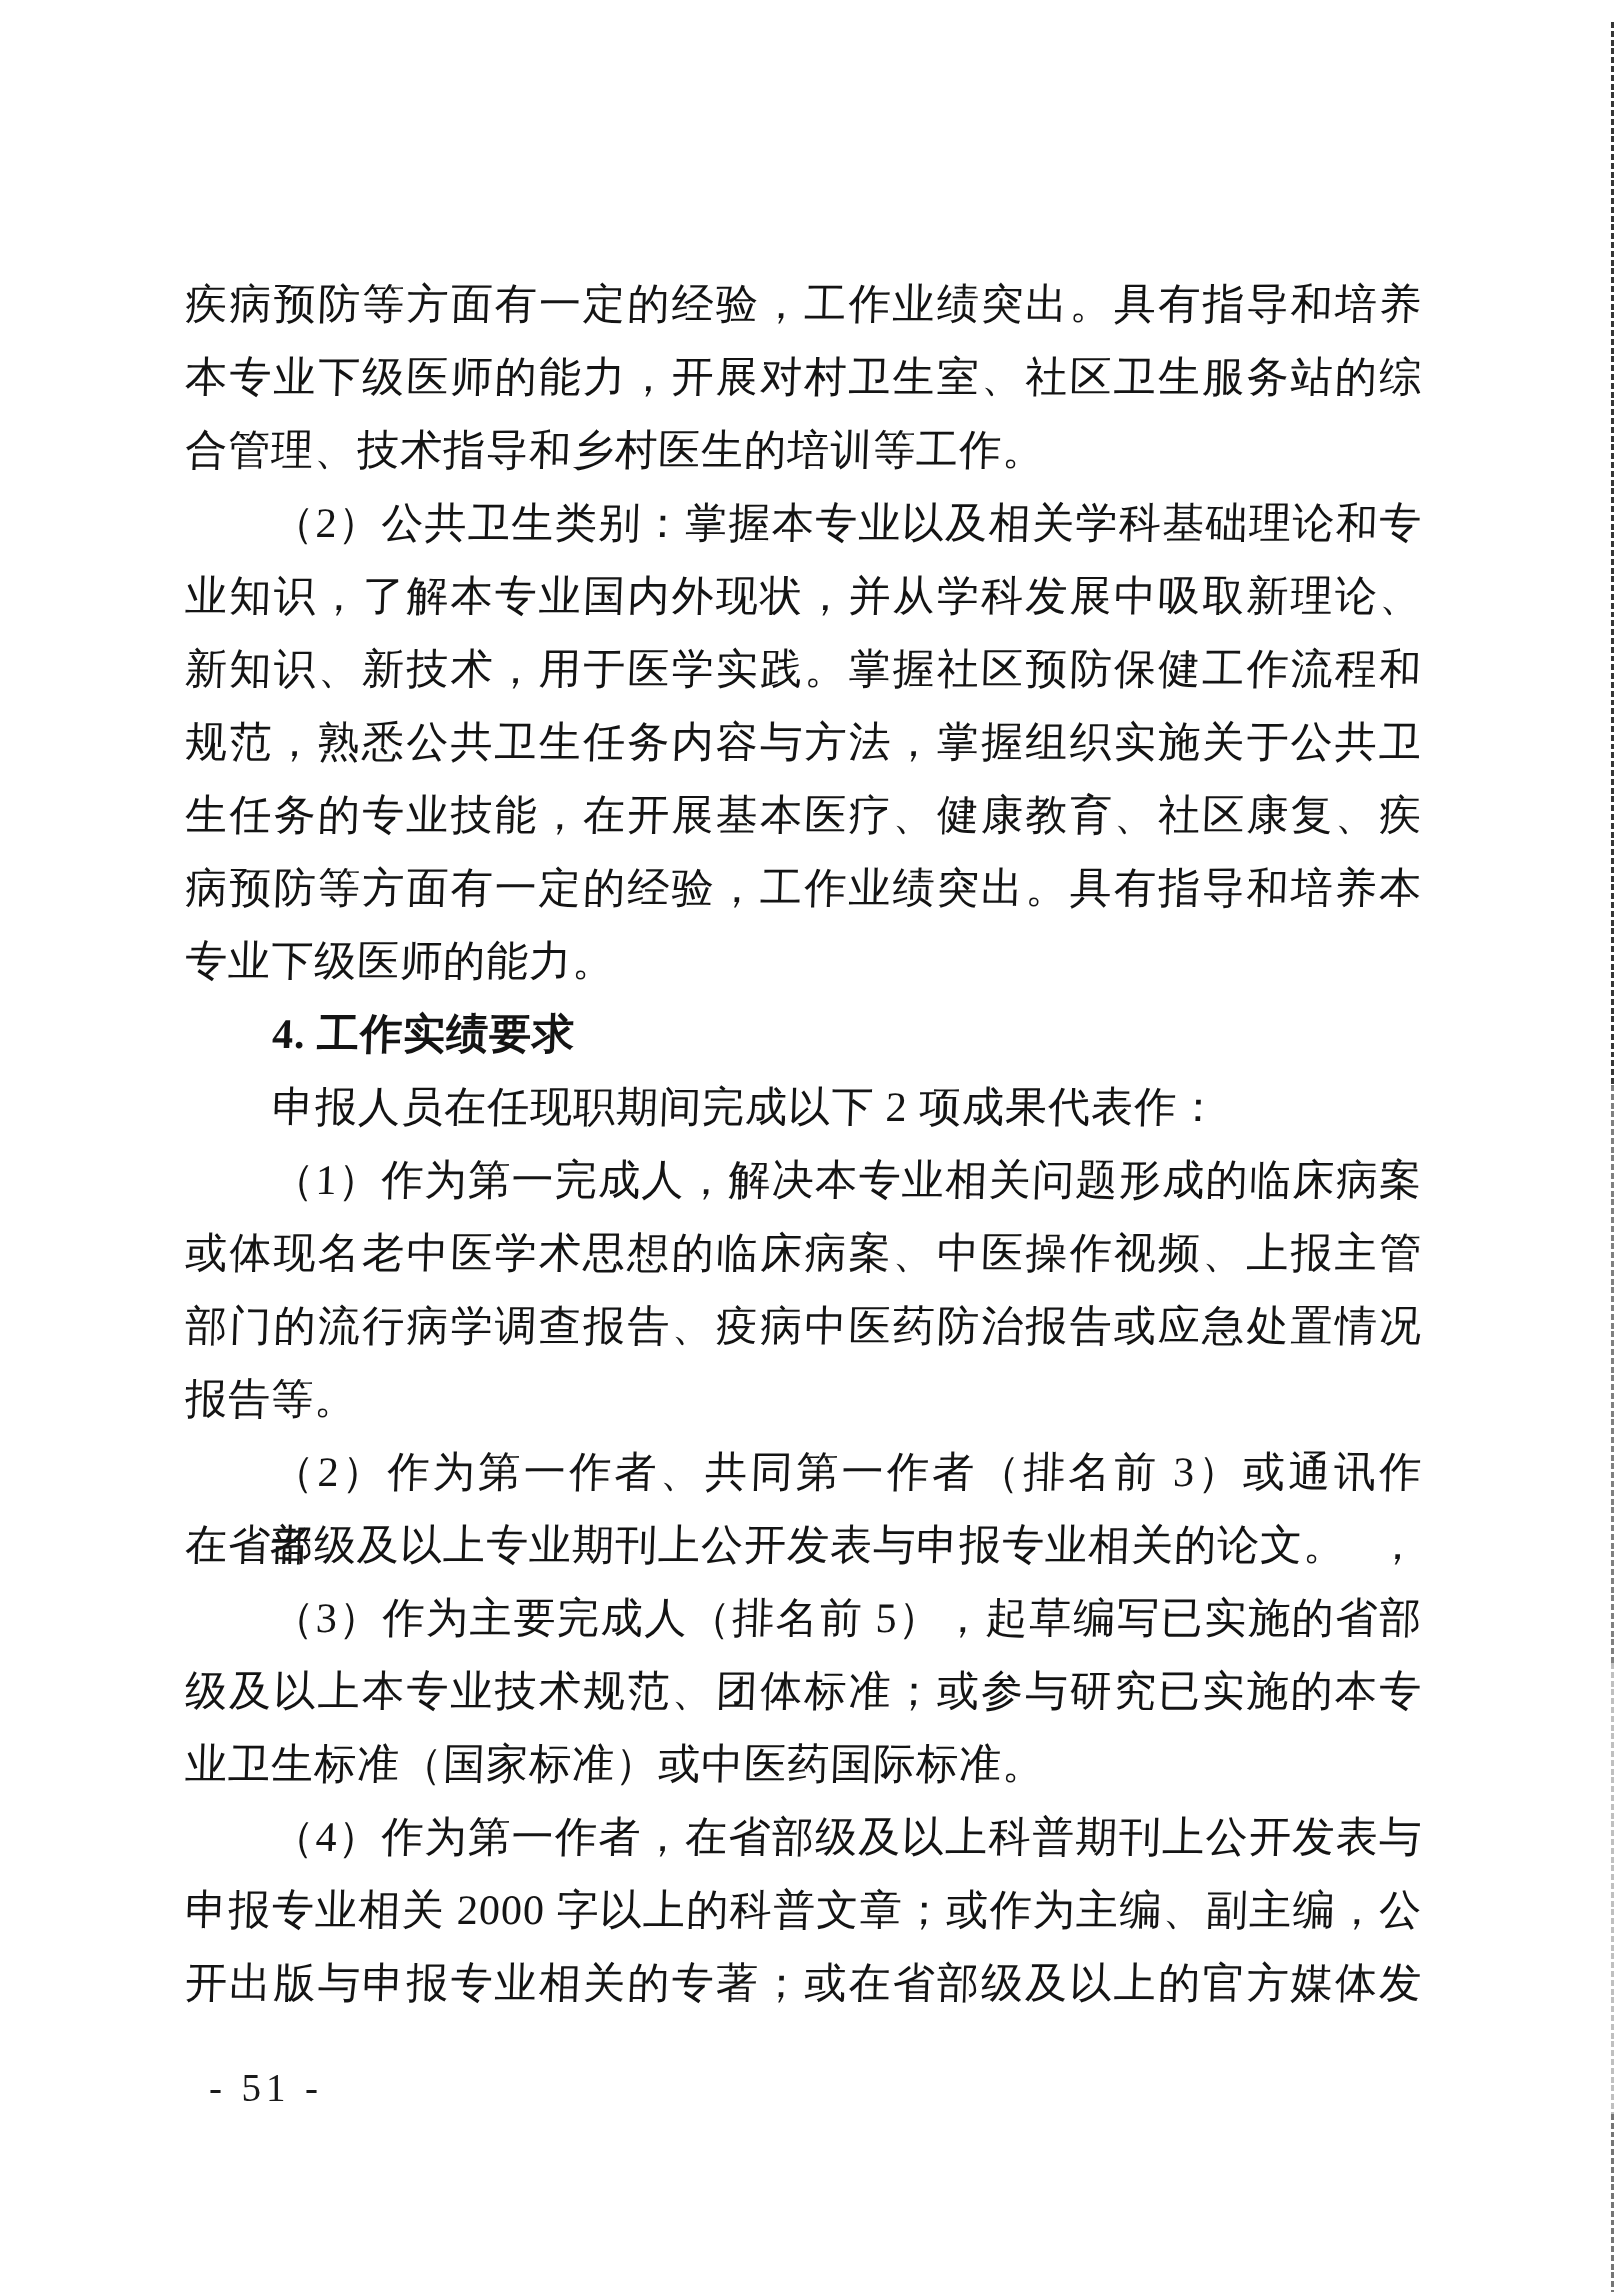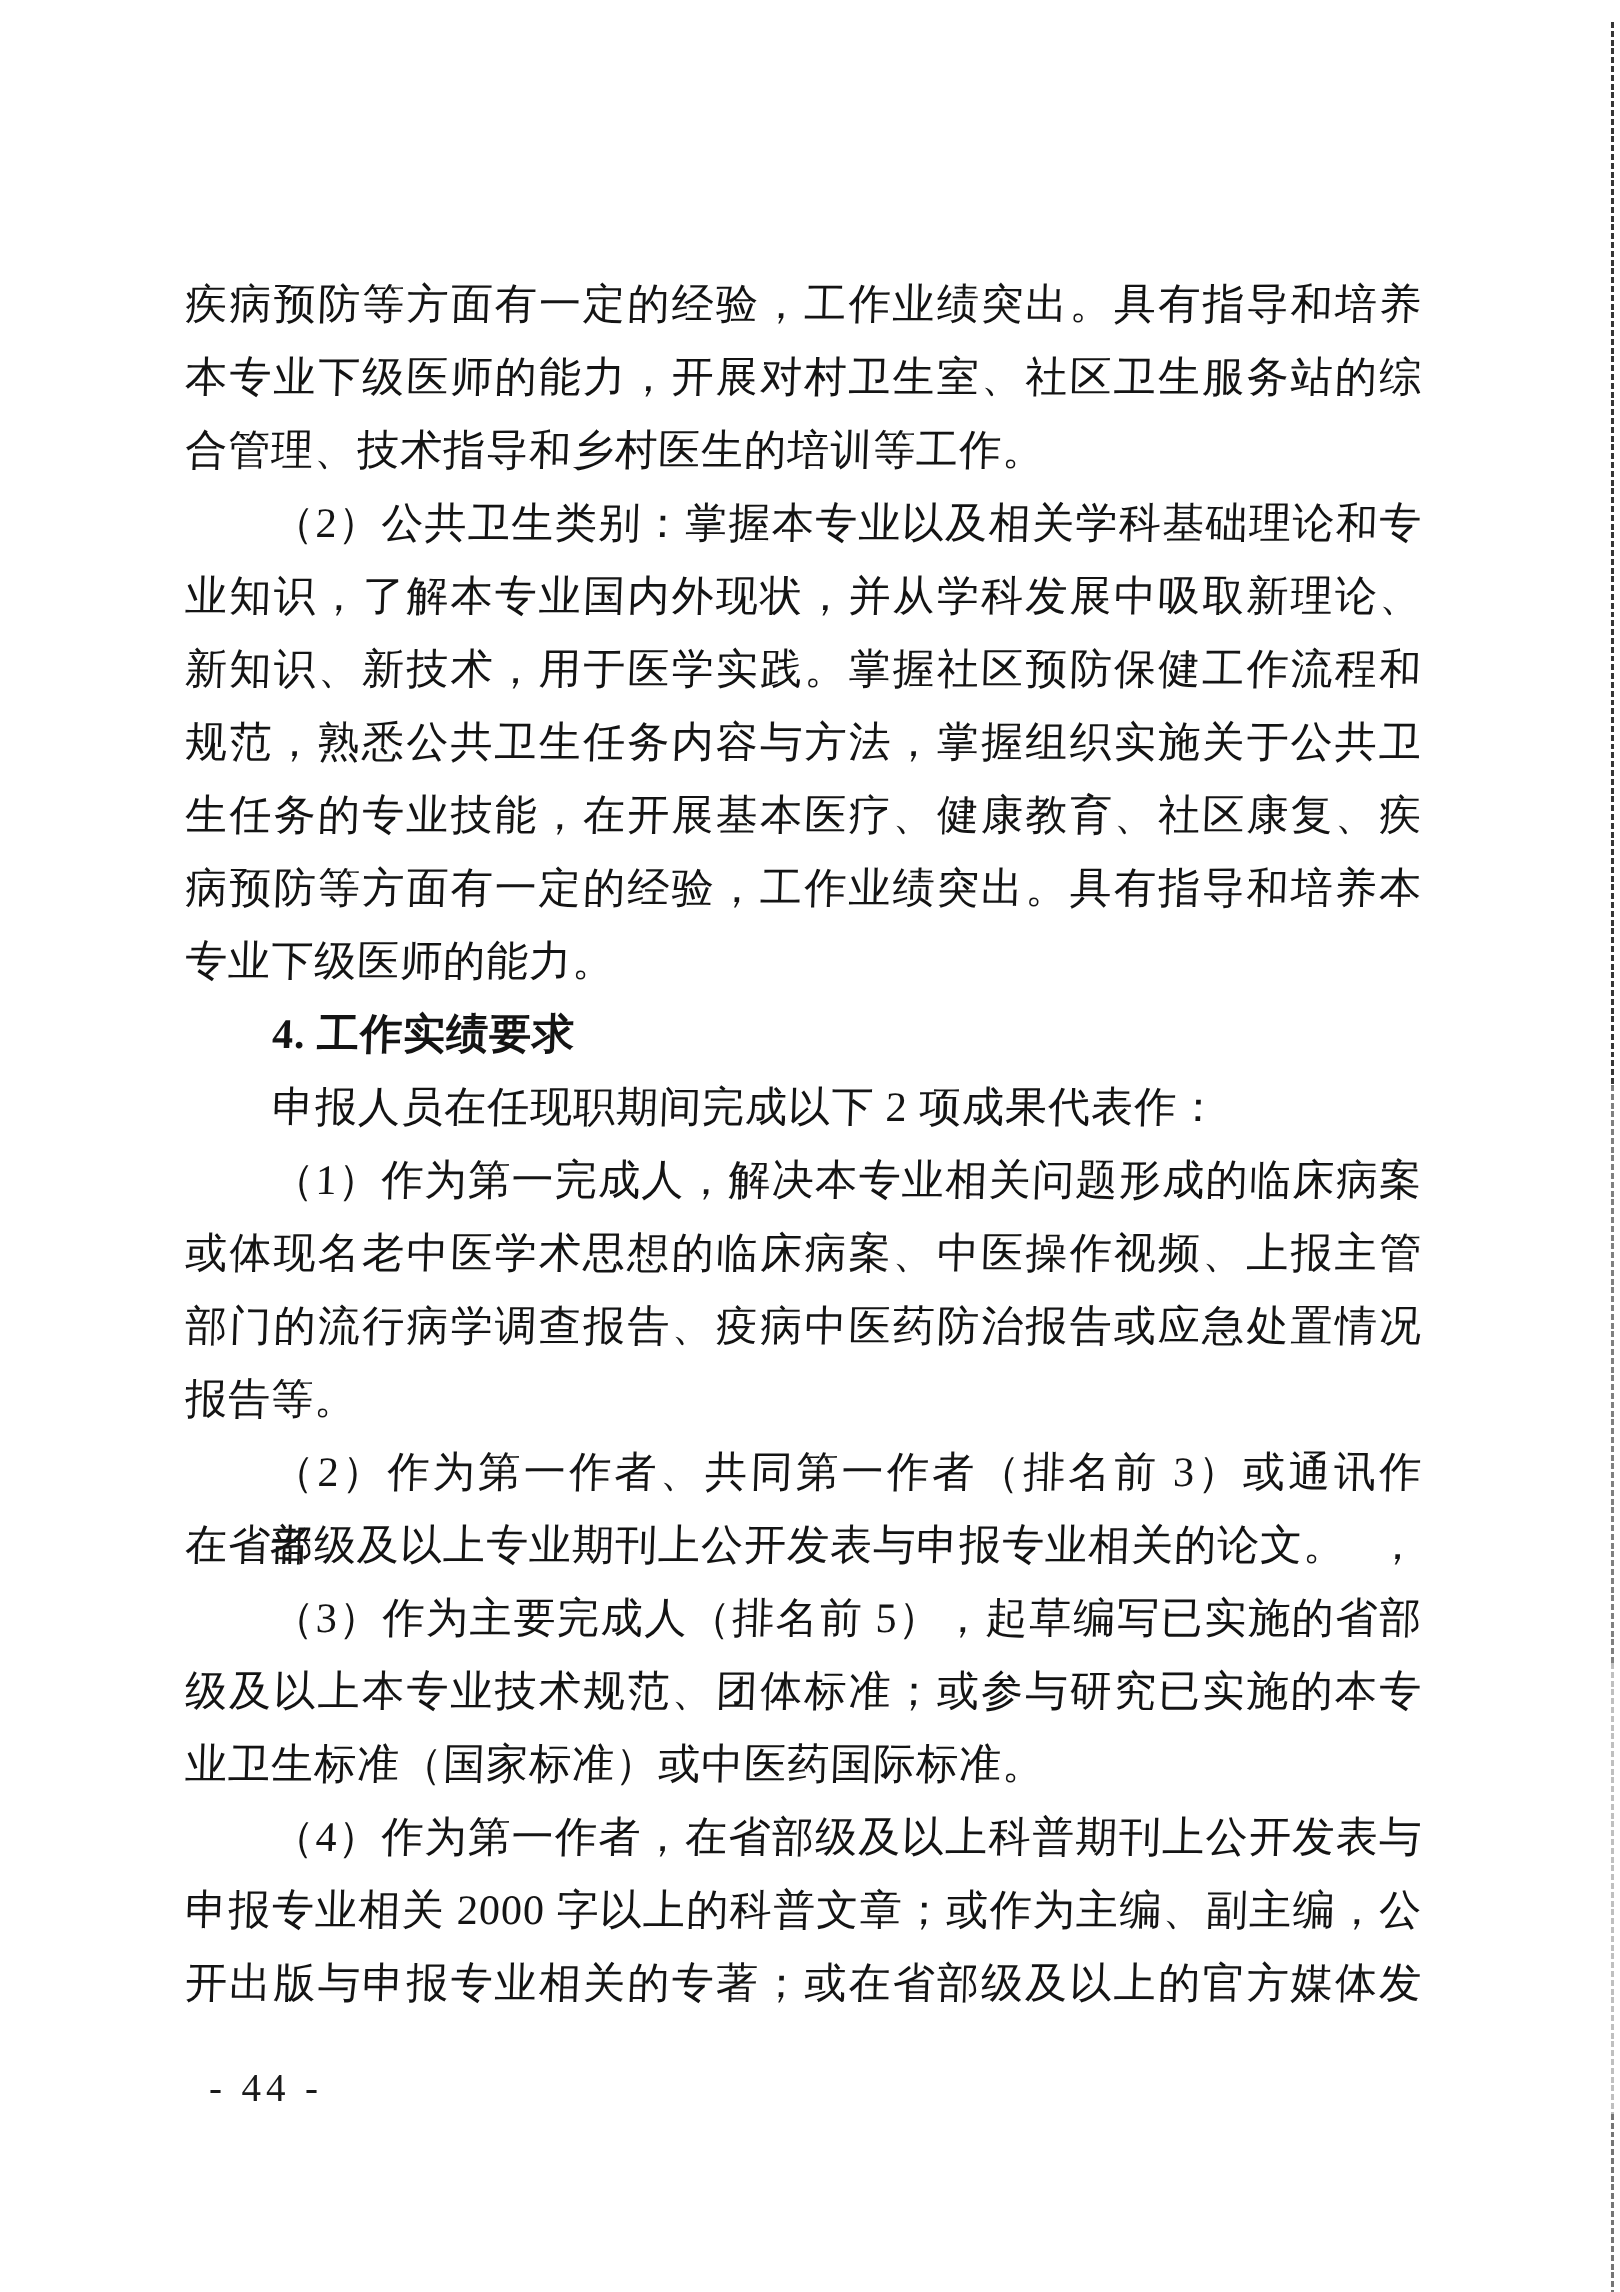--- a/index.html
+++ b/index.html
@@ -80,21 +80,21 @@
     <div class="ln ind jf">（2）作为第一作者、共同第一作者（排名前 3）或通讯作者，</div>
     <div class="ln">在省部级及以上专业期刊上公开发表与申报专业相关的论文。</div>
     <div class="ln ind jf">（3）作为主要完成人（排名前 5），起草编写已实施的省部</div>
     <div class="ln jf">级及以上本专业技术规范、团体标准；或参与研究已实施的本专</div>
     <div class="ln">业卫生标准（国家标准）或中医药国际标准。</div>
     <div class="ln ind jf">（4）作为第一作者，在省部级及以上科普期刊上公开发表与</div>
     <div class="ln jf">申报专业相关 2000 字以上的科普文章；或作为主编、副主编，公</div>
     <div class="ln jf">开出版与申报专业相关的专著；或在省部级及以上的官方媒体发</div>
   </div>
 
-  <div class="footer">- 44 -</div>
+  <div class="footer">- 51 -</div>
 
   <div class="edge" id="edge1"></div>
   <div class="edge" id="edge2"></div>
   <div class="edge" id="edge3"></div>
   <div class="edge" id="edge4"></div>
 
 </div>
 
 
 </body></html>

